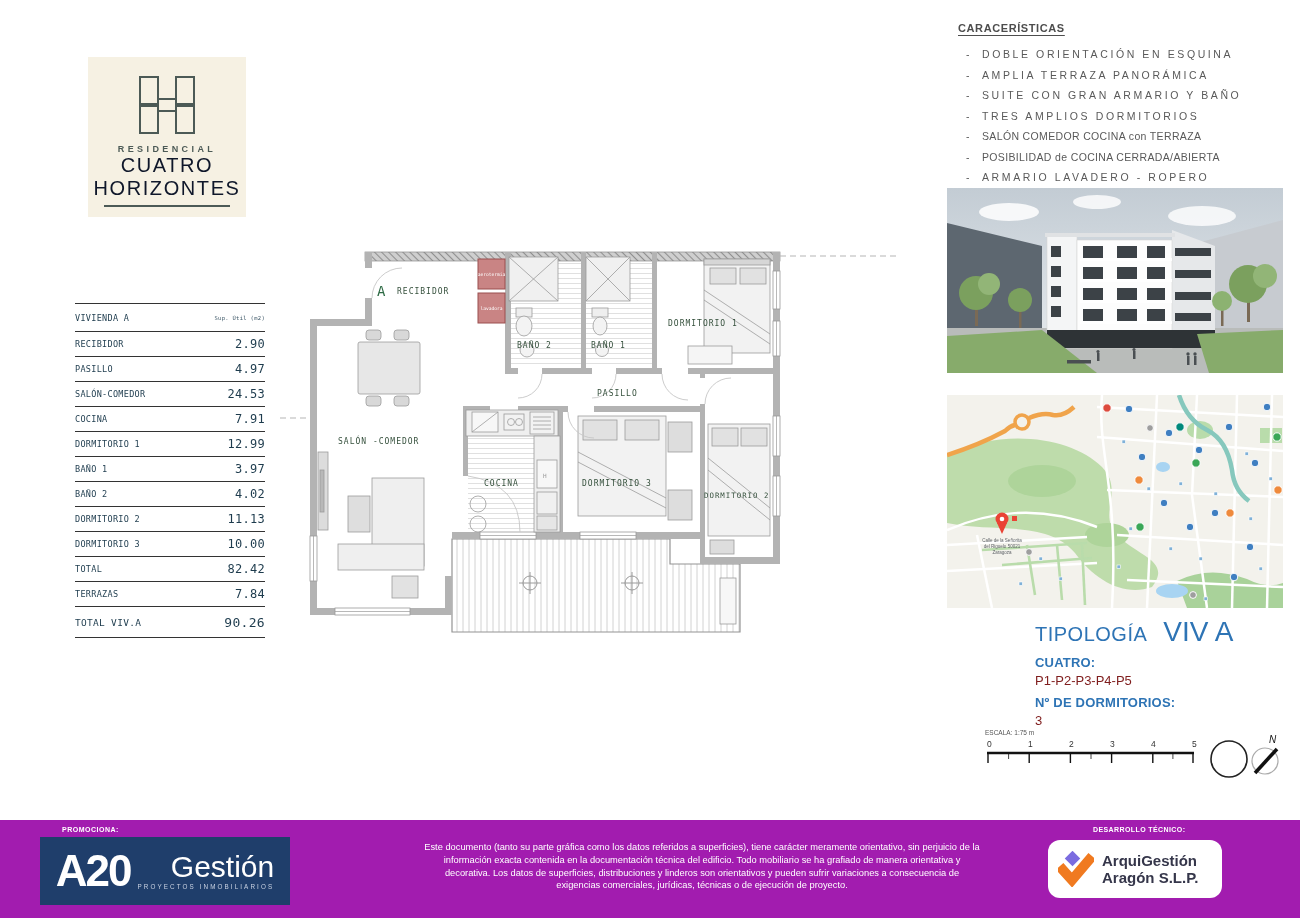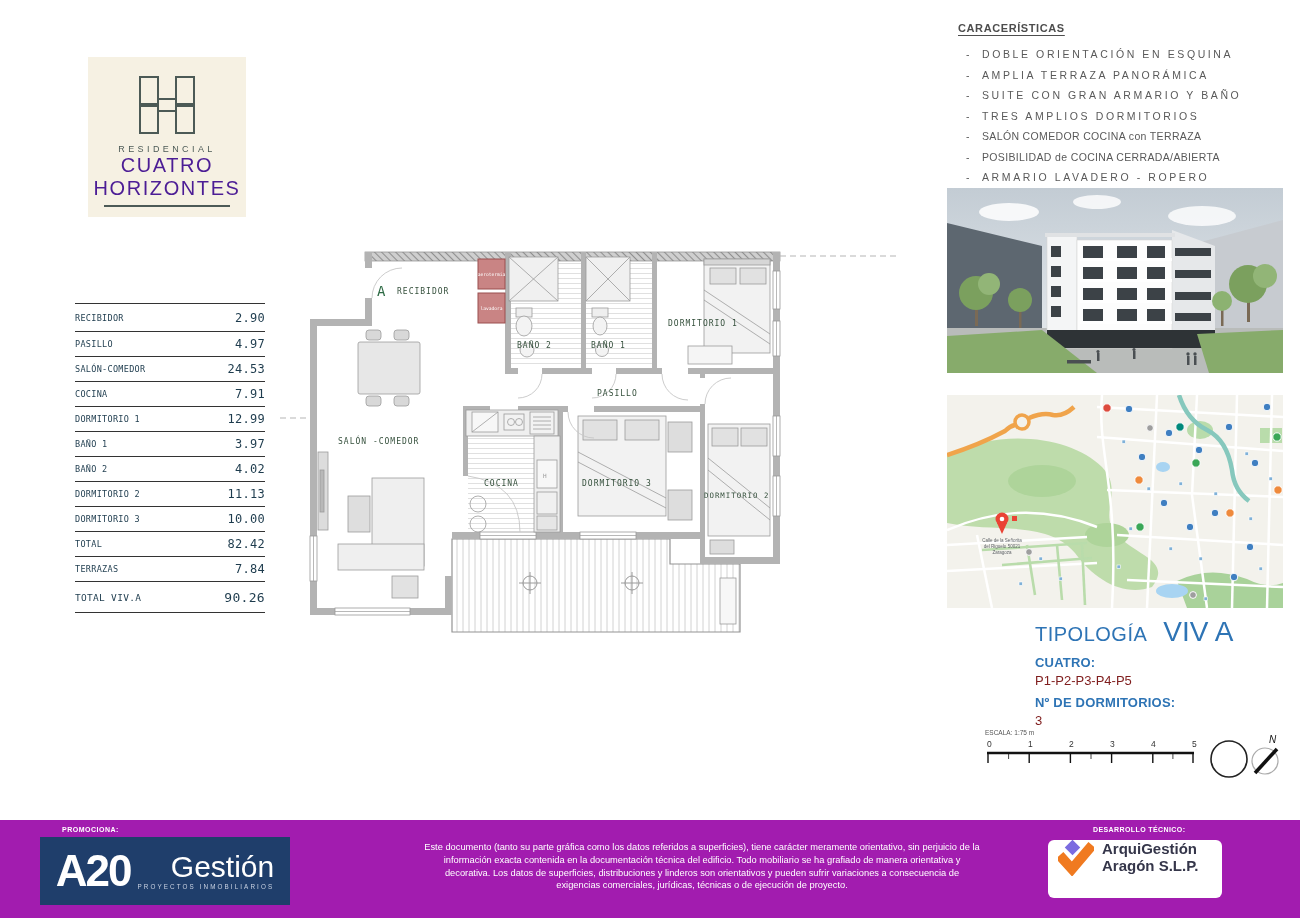--- a/index.html
+++ b/index.html
@@ -3,22 +3,22 @@
 <meta charset="utf-8">
 <style>
   html,body{margin:0;padding:0;background:#fff;}
   .canvas{position:relative;width:1300px;height:918px;background:#fff;overflow:hidden;
           font-family:"Liberation Sans",sans-serif;}
 
   
   .brand{position:absolute;left:88px;top:57px;width:158px;height:160px;background:#f6f1e3;
          display:flex;flex-direction:column;align-items:center;}
   .brand svg{margin-top:18px;}
-  .brand-res{font-size:9px;letter-spacing:3.4px;color:#4c5a56;margin-top:9px;}
-  .brand-n{font-size:20px;letter-spacing:1.6px;color:#4c1d95;line-height:23px;}
+  .brand-res{font-size:9px;letter-spacing:3.4px;color:#4c5a56;margin-top:9px;font-weight:bold;}
+  .brand-n{font-size:20px;letter-spacing:1.6px;color:#0f172a;line-height:23px;}
   .brand-rule{width:126px;height:2px;background:#4c5a56;margin-top:5px;}
 
   
   .chars{position:absolute;left:958px;top:22px;width:292px;}
   .chars-title{font-size:11px;font-weight:bold;color:#4d4d4d;letter-spacing:.6px;
                text-decoration:underline;text-underline-offset:3px;}
   .chars ul{list-style:none;margin:10px 0 0 0;padding:0;}
   .chars li{display:flex;font-size:10.5px;color:#595959;line-height:20.5px;}
   .chars .dash{width:24px;padding-left:8px;box-sizing:border-box;}
   .chars .txt{flex:1;white-space:nowrap;}
@@ -64,21 +64,21 @@
   .a20wrap{display:flex;align-items:flex-end;gap:7px;color:#fff;}
   .a20main{font-size:44px;line-height:.82;font-weight:600;letter-spacing:-2px;}
   .a20col{display:flex;flex-direction:column;align-items:flex-end;}
   .a20gestion{font-size:30px;font-weight:400;line-height:.9;}
   .a20sub{font-size:6.3px;letter-spacing:2.1px;color:#c9d2e2;margin-top:3px;}
   .disclaimer{position:absolute;left:408px;top:21px;width:558px;font-size:9.3px;
               line-height:12.8px;color:#fff;text-align:center;margin-left:15px;}
   .des-label{position:absolute;left:1093px;top:6px;font-size:7px;font-weight:bold;
              color:#fff;letter-spacing:.4px;}
   .arquibox{position:absolute;left:1048px;top:20px;width:174px;height:58px;background:#fff;
-            border-radius:6px;display:flex;align-items:flex-start;gap:8px;padding:0 10px;
+            border-radius:12px;display:flex;align-items:center;gap:8px;padding:0 10px;
             box-sizing:border-box;}
   .arqui-text{font-size:15px;font-weight:600;color:#35364a;line-height:17px;}
 </style>
 </head>
 <body>
 
 <div class="canvas">
 
   <div class="brand">
     <svg width="66" height="60" viewBox="0 0 66 60">
@@ -125,20 +125,24 @@
         </li>
       <li class="wide">
           <span class="dash">-</span>
           <span class="txt">ARMARIO LAVADERO - ROPERO</span>
         </li>
     </ul>
   </div>
 
   <div class="stable">
     <div class="srow">
+        <span class="l">VIVIENDA A</span>
+        <span class="sunit">Sup. Útil (m2)</span>
+      </div>
+    <div class="srow">
         <span class="l">RECIBIDOR</span>
         <span class="v">2.90</span>
       </div>
     <div class="srow">
         <span class="l">PASILLO</span>
         <span class="v">4.97</span>
       </div>
     <div class="srow">
         <span class="l">SALÓN-COMEDOR</span>
         <span class="v">24.53</span>

